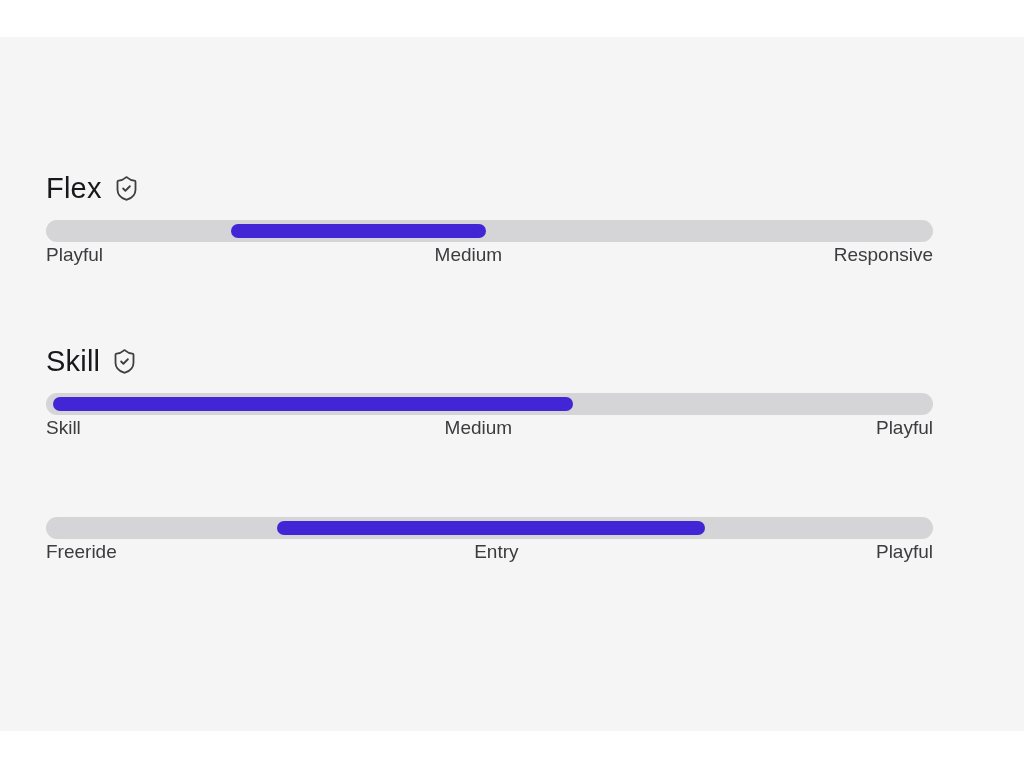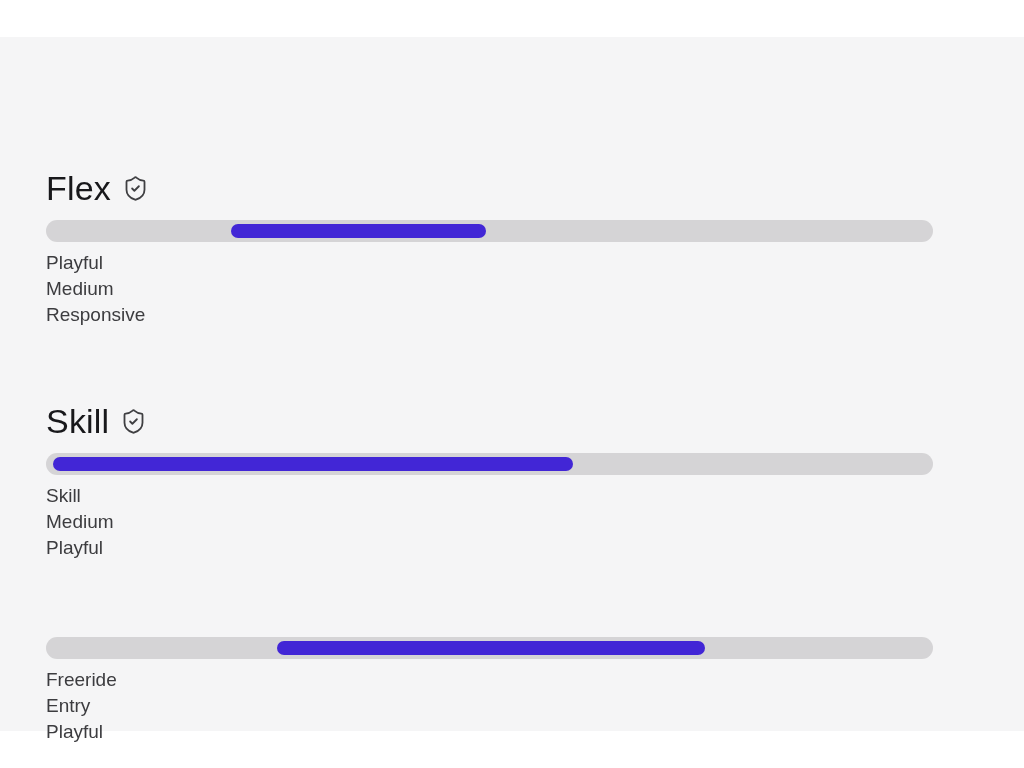--- a/index.html
+++ b/index.html
@@ -26,40 +26,38 @@
     margin-left:46px;
     width:887px;
     padding-top:134px;
   }
   .spec-row{margin-bottom:76px;}
   .spec-header{
     display:flex;align-items:center;gap:11px;
     height:34px;margin-bottom:15px;
   }
   .spec-title{
-    font-size:34px;line-height:34px;font-weight:500;
+    font-size:29px;line-height:34px;font-weight:500;
     color:var(--title-color);letter-spacing:0.2px;
   }
   .icon{display:inline-flex;align-items:center;}
   .icon svg{display:block;}
   .track{
     position:relative;
     height:22px;border-radius:11px;
     background:var(--track-color);
   }
   .fill{
     position:absolute;top:4px;height:14px;border-radius:7px;
     background:var(--accent-color);
   }
   .scale{
     display:flex;justify-content:space-between;
-    margin-top:8px;
     font-size:19px;line-height:26px;
     color:var(--label-color);
-    flex-direction:column;
   }
 </style>
 </head>
 <body>
 
 <div class="frame"></div>
 
 <div class="content">
   <div class="container">
 

